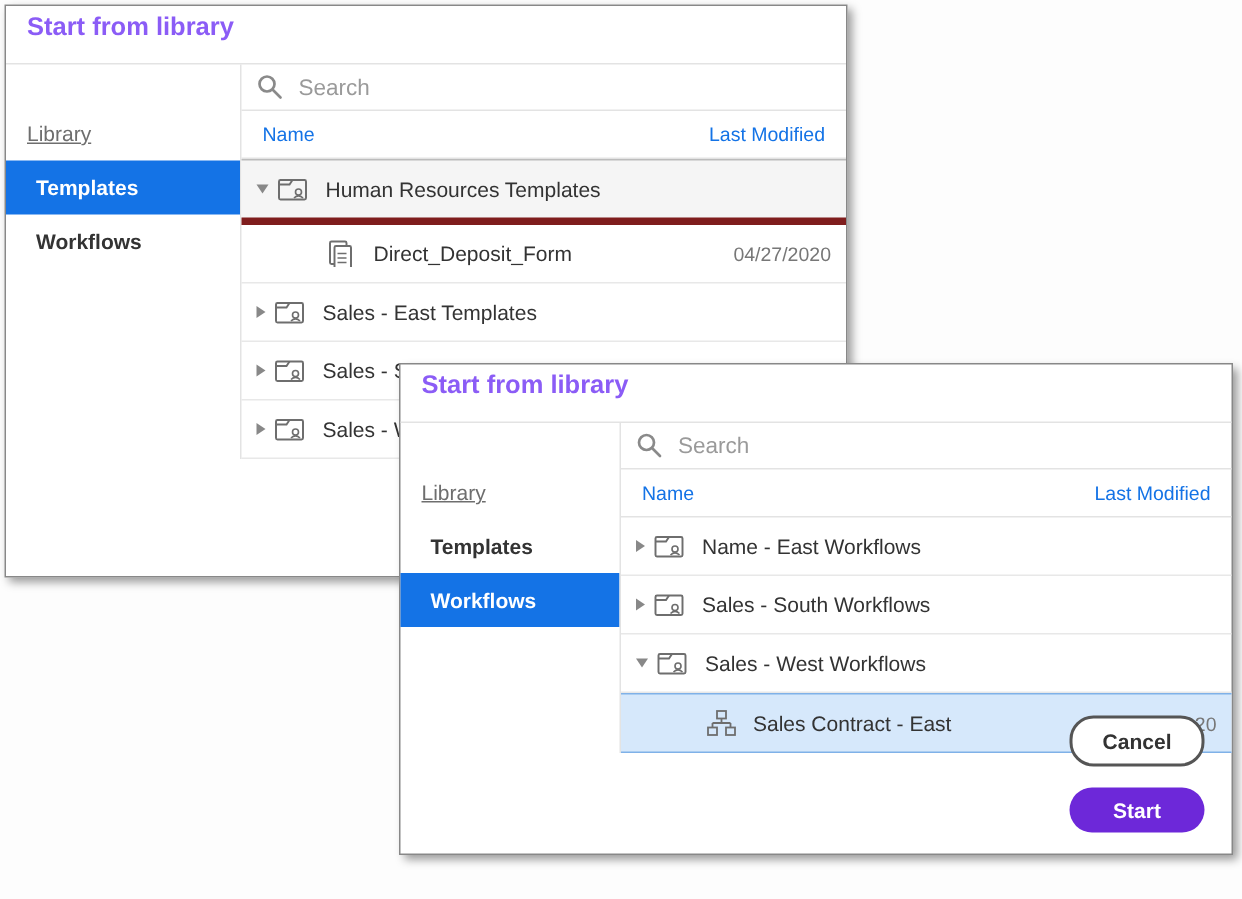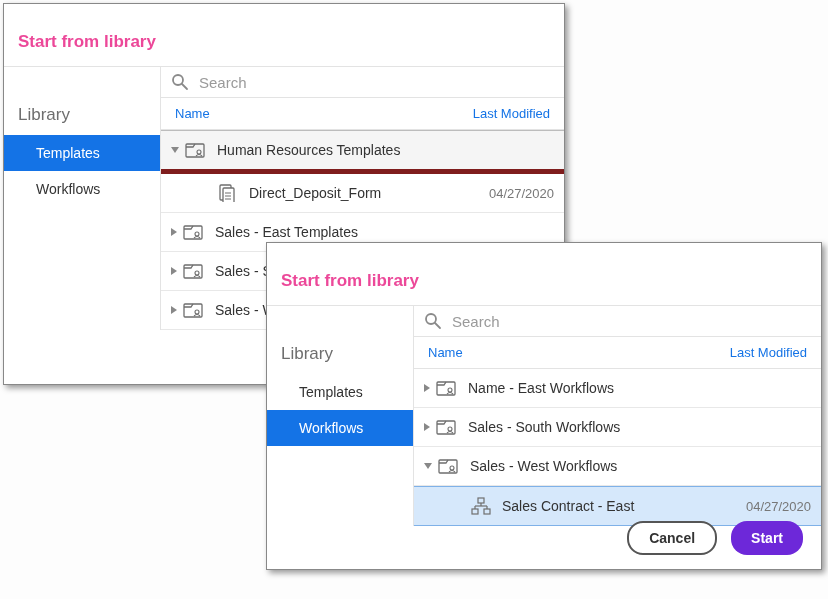--- a/index.html
+++ b/index.html
@@ -15,30 +15,30 @@
       position: absolute;
       background: #fff;
       border: 1px solid #888;
       box-shadow: 3px 3px 6px rgba(0,0,0,0.4);
     }
     .dialog-a { left: 3px; top: 3px; width: 562px; height: 382px; }
     .dialog-b { left: 266px; top: 242px; width: 556px; height: 328px; }
     .title {
       font-size: 17px;
       font-weight: 600;
-      color: #ec4899;
-      padding: 28px 14px 14px;
+      color: #8b5cf6;
+      padding: 4px 14px 14px;
     }
     .divider { border-top: 1px solid #e3e3e3; }
     .body { display: flex; }
     .sidebar { width: 156px; padding-top: 30px; }
     .dialog-b .sidebar { width: 146px; }
-    .lib-label { color: #6e6e6e; font-size: 17px; padding: 8px 14px 10px; }
+    .lib-label { color: #6e6e6e; font-size: 14px; padding: 8px 14px 10px; text-decoration: underline; }
     .lib-item {
-      color: #333; font-size: 14px; padding: 10px 32px; cursor: pointer;
+      color: #333; font-size: 14px; padding: 10px 20px; cursor: pointer; font-weight: bold;
     }
     .lib-item.active { background: #1473e6; color: #fff; }
     .content { flex: 1; border-left: 1px solid #e3e3e3; }
     .search-row {
       display: flex; align-items: center; padding: 6px 10px; gap: 10px;
     }
     .search-icon-svg { width: 18px; height: 18px; color: #8a8a8a; flex-shrink: 0; }
     .search-input {
       border: none; outline: none; font-size: 15px; color: #555;
       width: 100%; background: transparent;
@@ -68,21 +68,21 @@
       border-left: 4px solid transparent; border-right: 4px solid transparent;
       border-top: 6px solid #888; border-bottom: none; width: 0; height: 0;
     }
     .folder-ic, .file-ic, .wf-ic {
       width: 22px; height: 18px; margin-right: 10px; flex-shrink: 0; color: #6e6e6e;
     }
     .row-label { flex: 1; white-space: nowrap; overflow: hidden; text-overflow: ellipsis; }
     .date { color: #777; font-size: 13px; }
     .footer {
       position: absolute; bottom: 0; right: 0; padding: 14px 18px;
-      display: flex; gap: 14px;
+      display: flex; gap: 14px; flex-direction: column;
     }
     .btn {
       font-size: 14px; font-weight: 600; padding: 7px 20px;
       border-radius: 16px; cursor: pointer; border: none;
     }
     .btn.cancel { background: #fff; color: #333; border: 2px solid #555; }
     .btn.start { background: #6d28d9; color: #fff; }
   </style>
 </head>
 <body>

